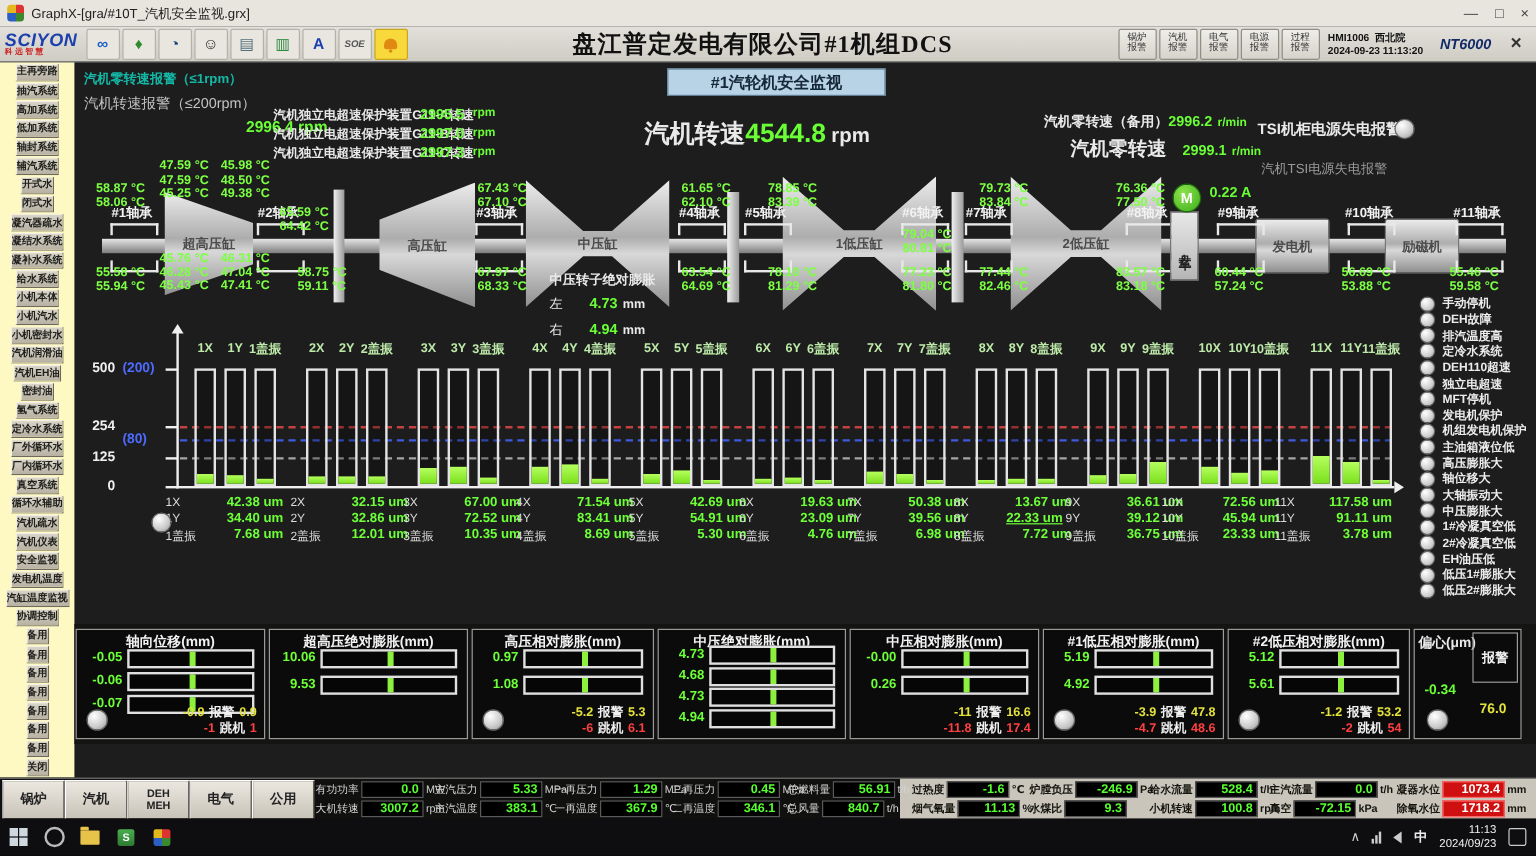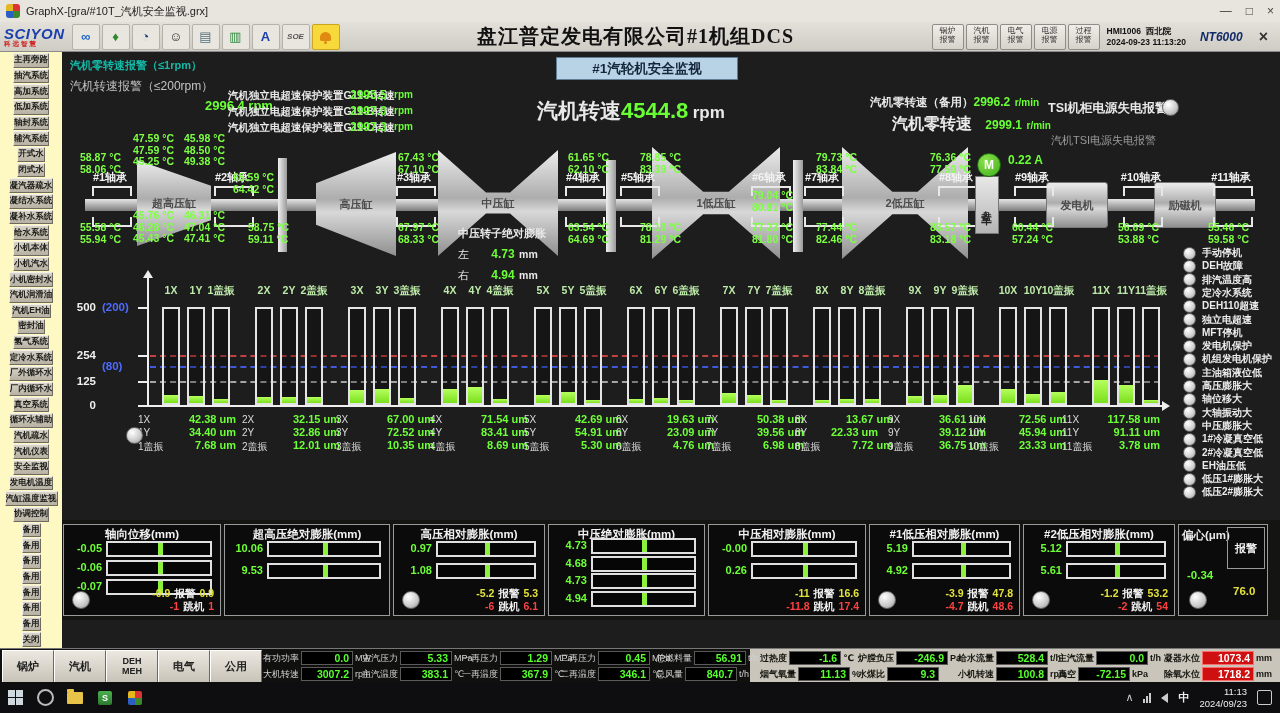--- a/index.html
+++ b/index.html
@@ -577,21 +577,21 @@
       <div class="ro-val" style="left: 652px; top: 439px; width: 62px; text-align: right;">4.76 um</div>
       <div class="ro-lbl" style="left: 706px; top: 414px;">7X</div>
       <div class="ro-val" style="left: 742px; top: 413px; width: 62px; text-align: right;">50.38 um</div>
       <div class="ro-lbl" style="left: 706px; top: 427px;">7Y</div>
       <div class="ro-val" style="left: 742px; top: 426px; width: 62px; text-align: right;">39.56 um</div>
       <div class="ro-lbl" style="left: 706px; top: 440px;">7盖振</div>
       <div class="ro-val" style="left: 742px; top: 439px; width: 62px; text-align: right;">6.98 um</div>
       <div class="ro-lbl" style="left: 795px; top: 414px;">8X</div>
       <div class="ro-val" style="left: 831px; top: 413px; width: 62px; text-align: right;">13.67 um</div>
       <div class="ro-lbl" style="left: 795px; top: 427px;">8Y</div>
-      <div class="ro-val" style="left: 831px; top: 426px; width: 62px; text-align: left;">22.33 um</div>
+      <div class="ro-val" style="left: 831px; top: 426px; width: 62px; text-align: center; text-decoration: underline;">22.33 um</div>
       <div class="ro-lbl" style="left: 795px; top: 440px;">8盖振</div>
       <div class="ro-val" style="left: 831px; top: 439px; width: 62px; text-align: right;">7.72 um</div>
       <div class="ro-lbl" style="left: 888px; top: 414px;">9X</div>
       <div class="ro-val" style="left: 924px; top: 413px; width: 62px; text-align: right;">36.61 um</div>
       <div class="ro-lbl" style="left: 888px; top: 427px;">9Y</div>
       <div class="ro-val" style="left: 924px; top: 426px; width: 62px; text-align: right;">39.12 um</div>
       <div class="ro-lbl" style="left: 888px; top: 440px;">9盖振</div>
       <div class="ro-val" style="left: 924px; top: 439px; width: 62px; text-align: right;">36.75 um</div>
       <div class="ro-lbl" style="left: 968px; top: 414px;">10X</div>
       <div class="ro-val" style="left: 1004px; top: 413px; width: 62px; text-align: right;">72.56 um</div>

